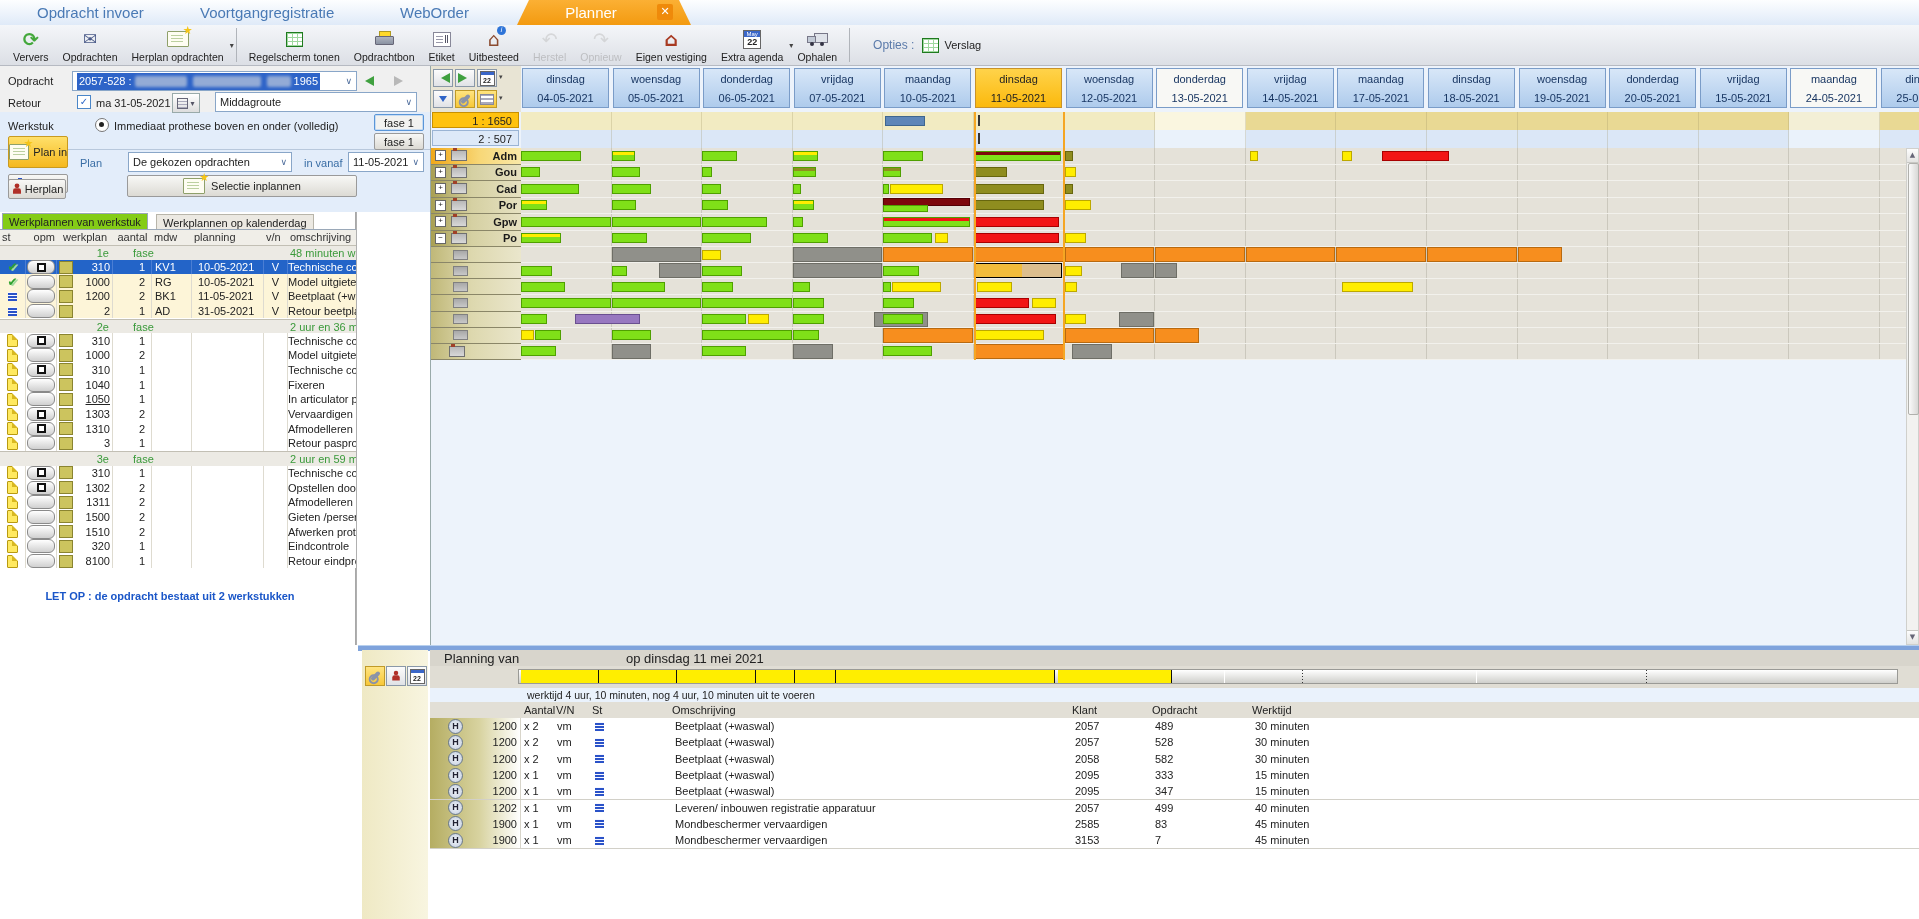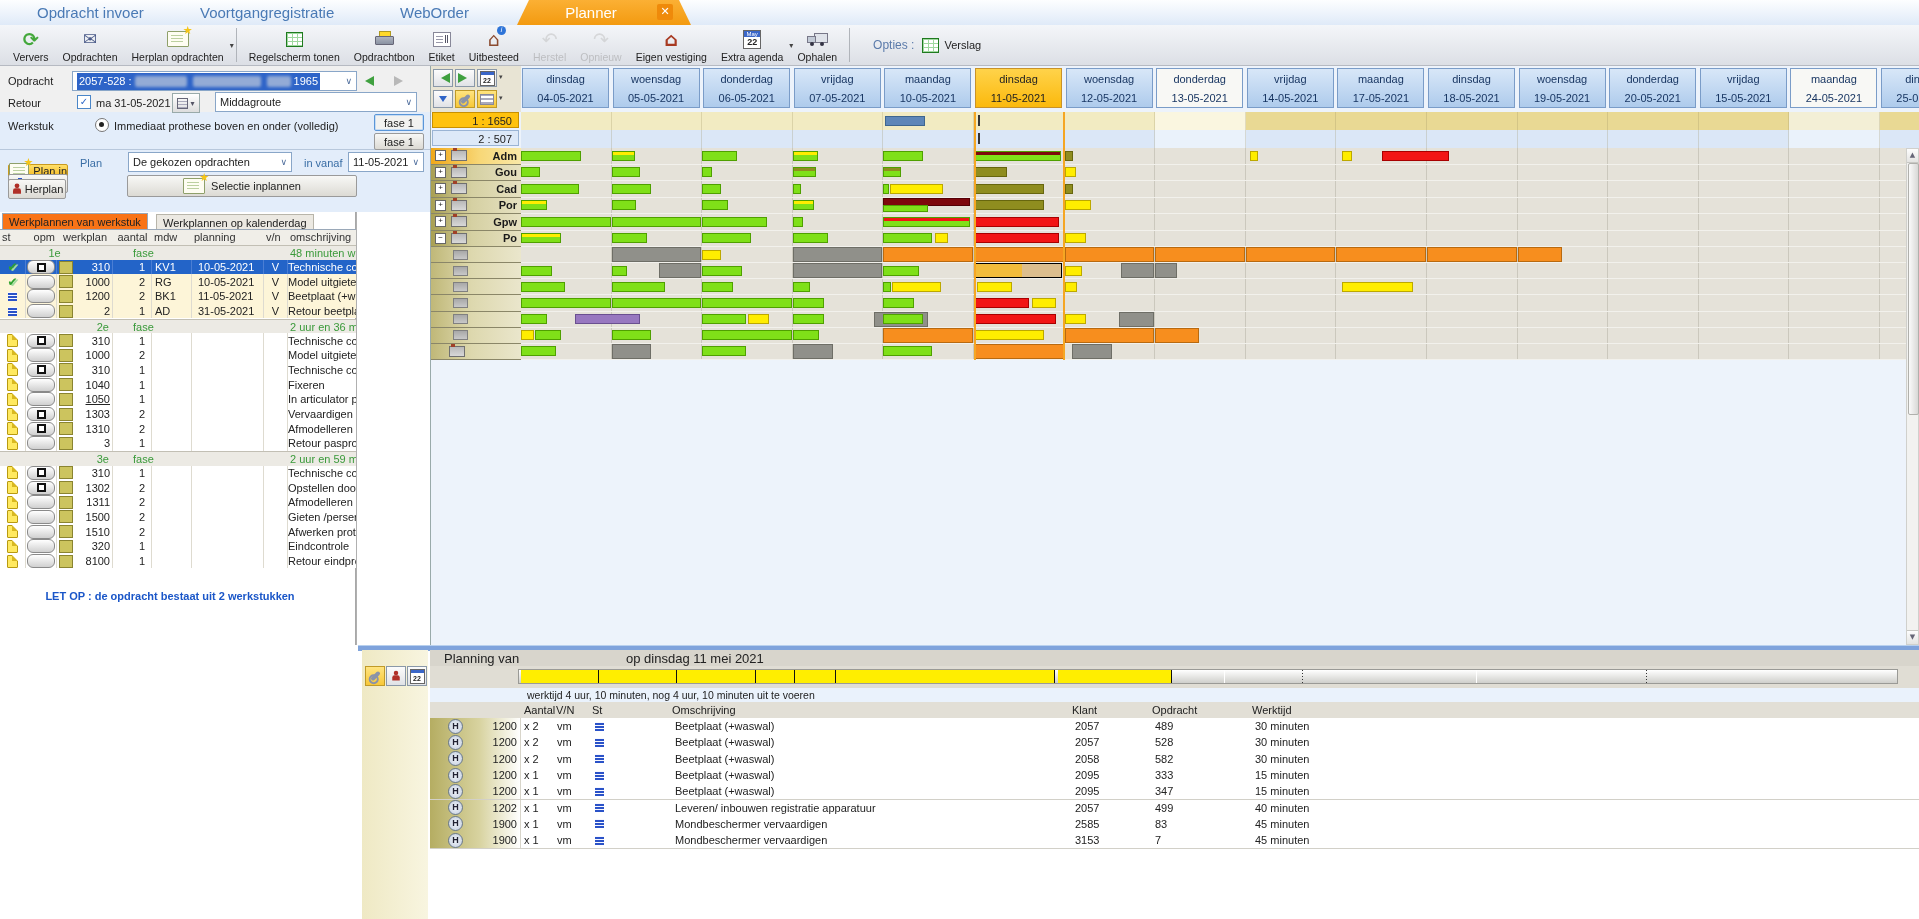--- a/index.html
+++ b/index.html
@@ -97,21 +97,21 @@
   .btn{position:absolute;background:linear-gradient(#f8f8f6,#dcdad4);border:1px solid #9a9a9a;border-radius:2px;
        font-size:11px;display:flex;align-items:center;justify-content:center;box-sizing:border-box;white-space:nowrap}
   .fase-active{border:1px solid #5a96d8;box-shadow:inset 0 0 0 1px #c8dcf2;background:#f2f2f0}
   #planin{background:linear-gradient(#ffe06a,#f5b81e);border:1px solid #c89a20;gap:4px}
   #fasesbtn{gap:4px}
   #selectiebtn{gap:6px}
 
   
   #ltable{position:absolute;left:0;top:212px;width:356px;height:433px;background:#fff;border-right:1px solid #a8a8a8;box-sizing:border-box}
   .ltab{position:absolute;font-size:11px;padding:2px 6px;box-sizing:border-box;height:17px}
-  .ltab.active{background:#f97316;border:1px solid #9aa8b8;border-bottom:1px solid #fff;top:1px}
+  .ltab.active{background:#84cc16;border:1px solid #9aa8b8;border-bottom:1px solid #fff;top:1px}
   .ltab.inactive{background:#ece9e2;border:1px solid #b8b5aa;top:2px;height:16px}
   #ltabline{position:absolute;left:0;top:17px;width:356px;height:1px;background:#9aa8b8}
   .lhead{position:absolute;left:0;top:18px;width:356px;height:15px;background:#f0eee8;border-bottom:1px solid #b8b5aa;display:flex}
   .lhead span{font-size:11px;color:#333;padding:1px 2px;box-sizing:border-box}
   .lrow{position:absolute;left:0;width:356px;height:14.7px;display:flex;align-items:center;background:#fff}
   .lrow.cream{background:#fdf5d8}
   .lrow.selected{background:#2364c8;color:#fff}
   .lrow .c{height:100%;display:flex;align-items:center;box-sizing:border-box;border-right:1px solid #dedbd0;overflow:hidden}
   .lrow.selected .c{border-right-color:#4a7ed4}
   .grow{position:absolute;left:0;width:356px;height:14.7px;background:#eceae4;border-top:1px solid #c2bfb4;
@@ -362,21 +362,21 @@
     <span>Middagroute</span>
     <span class="chev glyph">∨</span>
   </div>
 
   <span class="flabel" style="left:8px;top:120px">Werkstuk</span>
   <span class="radio" style="left:95px;top:118px"></span>
   <span class="flabel" style="left:114px;top:120px">Immediaat prothese boven en onder (volledig)</span>
   <div class="btn fase-active" style="left:374px;top:114px;width:50px;height:17px">fase 1</div>
   <div class="btn" style="left:374px;top:133px;width:50px;height:17px">fase 1</div>
 
-  <div class="btn" id="planin" style="left:8px;top:164px;width:60px;height:14px">
+  <div class="btn" id="planin" style="left:8px;top:136px;width:60px;height:32px">
     <span class="i-note"></span>
     <span>Plan in</span>
   </div>
   <span class="flabel bluelabel" style="left:80px;top:157px">Plan</span>
   <div class="combo" style="left:128px;top:152px;width:164px;height:20px">
     <span>De gekozen opdrachten</span>
     <span class="chev glyph">∨</span>
   </div>
   <span class="flabel bluelabel" style="left:304px;top:157px">in vanaf</span>
   <div class="combo" style="left:348px;top:152px;width:76px;height:20px">
@@ -405,21 +405,21 @@
         <span style="width: 31px; text-align: right;">opm</span>
         <span style="width: 56px; text-align: center;">werkplan</span>
         <span style="width: 39px; text-align: center;">aantal</span>
         <span style="width: 40px; text-align: left;">mdw</span>
         <span style="width: 72px; text-align: left;">planning</span>
         <span style="width: 24px; text-align: left;">v/n</span>
         <span style="width: 68px; text-align: left;">omschrijving</span>
       </div>
     <div id="lbody">
         <div class="grow" style="top: 33px;">
-          <span style="width: 113px; text-align: center; padding-right: 4px; box-sizing: border-box;">1e</span>
+          <span style="width: 113px; text-align: right; padding-right: 4px; box-sizing: border-box;">1e</span>
           <span style="width: 70px; padding-left: 20px; box-sizing: border-box;">fase</span>
           <span style="position: absolute; left: 290px; white-space: nowrap;">48 minuten werktijd</span>
         </div>
         <div class="lrow selected" style="top: 47.7px;">
           <span class="c" style="width: 26px; justify-content: center;">
             <span class="ckicon glyph">✔</span>
           </span>
           <span class="c" style="width: 31px; justify-content: center;">
             <span class="opm sq"></span>
           </span>

